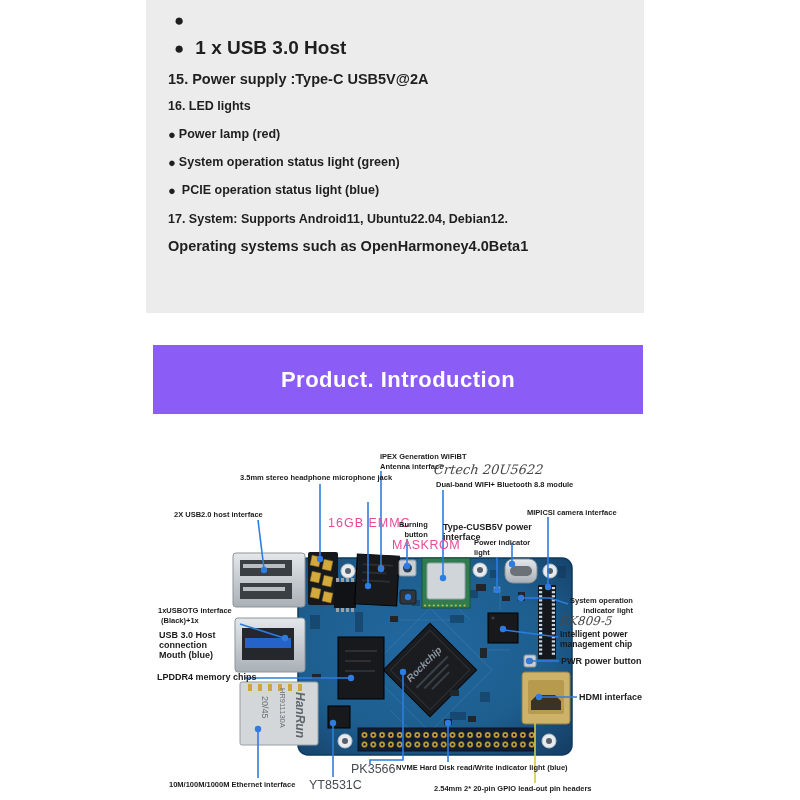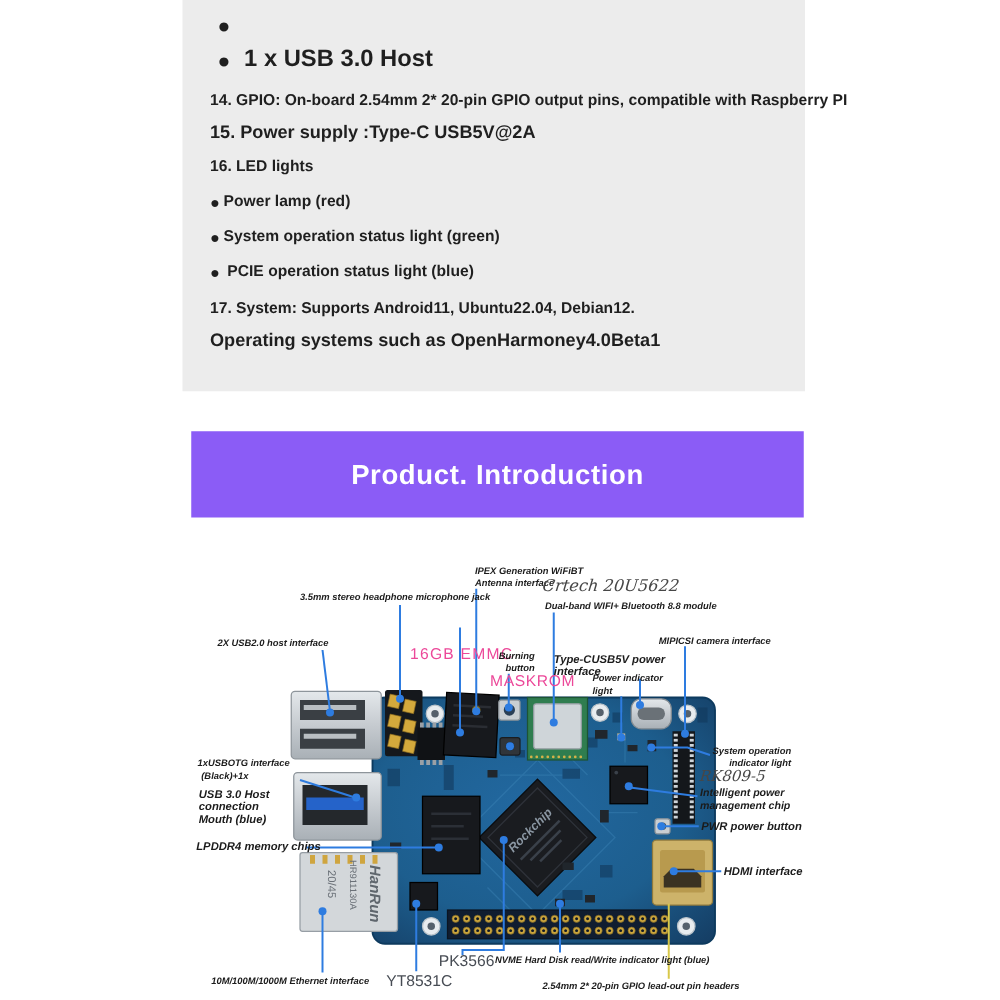--- a/index.html
+++ b/index.html
@@ -17,21 +17,21 @@
   .led-row .dot{font-size:13px;line-height:1;}
   .os-line{font-size:14.5px;font-weight:bold;margin-top:12px;}
   
   .banner{position:absolute;left:153px;top:345px;width:490px;height:69px;
           display:flex;align-items:center;justify-content:center;}
   .banner-title{color:#fff;font-size:22px;font-weight:bold;letter-spacing:.5px;}
   
   .figure{position:absolute;left:150px;top:440px;width:500px;height:360px;}
   .figure svg{position:absolute;left:0;top:0;}
   .callout{position:absolute;font-size:7.5px;font-weight:bold;color:#1b1b1b;
-           line-height:9.5px;text-align:left;font-style:italic;}
+           line-height:9.5px;text-align:left;}
   .callout div{white-space:nowrap;}
   .callout.center{text-align:right;}
   .callout.md{font-size:9px;line-height:10px;}
   .callout.sm2{font-size:8.5px;line-height:10px;}
   .gray-lg{position:absolute;font-size:12.5px;font-weight:400;color:#ec4899;
            letter-spacing:1px;white-space:nowrap;margin-top:31px;}
   .script{position:absolute;font-family:"DejaVu Serif",serif;font-style:italic;
           font-size:13px;color:#474747;white-space:nowrap;transform:skewX(-6deg);}
   .plain-lg{position:absolute;font-size:12.5px;font-weight:400;color:#474c54;white-space:nowrap;}
 </style>
@@ -39,21 +39,20 @@
 <body>
 
 <section class="specs">
   <div class="big-bullet">
     <span class="dot">●</span>
   </div>
   <div class="big-bullet">
     <span class="dot">●</span>
     <span>1 x USB 3.0 Host</span>
   </div>
-  <div class="spec-item">14. GPIO: On-board 2.54mm 2* 20-pin GPIO output pins, compatible with Raspberry PI</div>
   <div class="spec-item large">15. Power supply :Type-C USB5V@2A</div>
   <div class="spec-item" style="margin-top:12px">16. LED lights</div>
   <div class="led-row">
     <span class="dot">●</span>
     <span>Power lamp (red)</span>
   </div>
   <div class="led-row">
     <span class="dot">●</span>
     <span>System operation status light (green)</span>
   </div>

